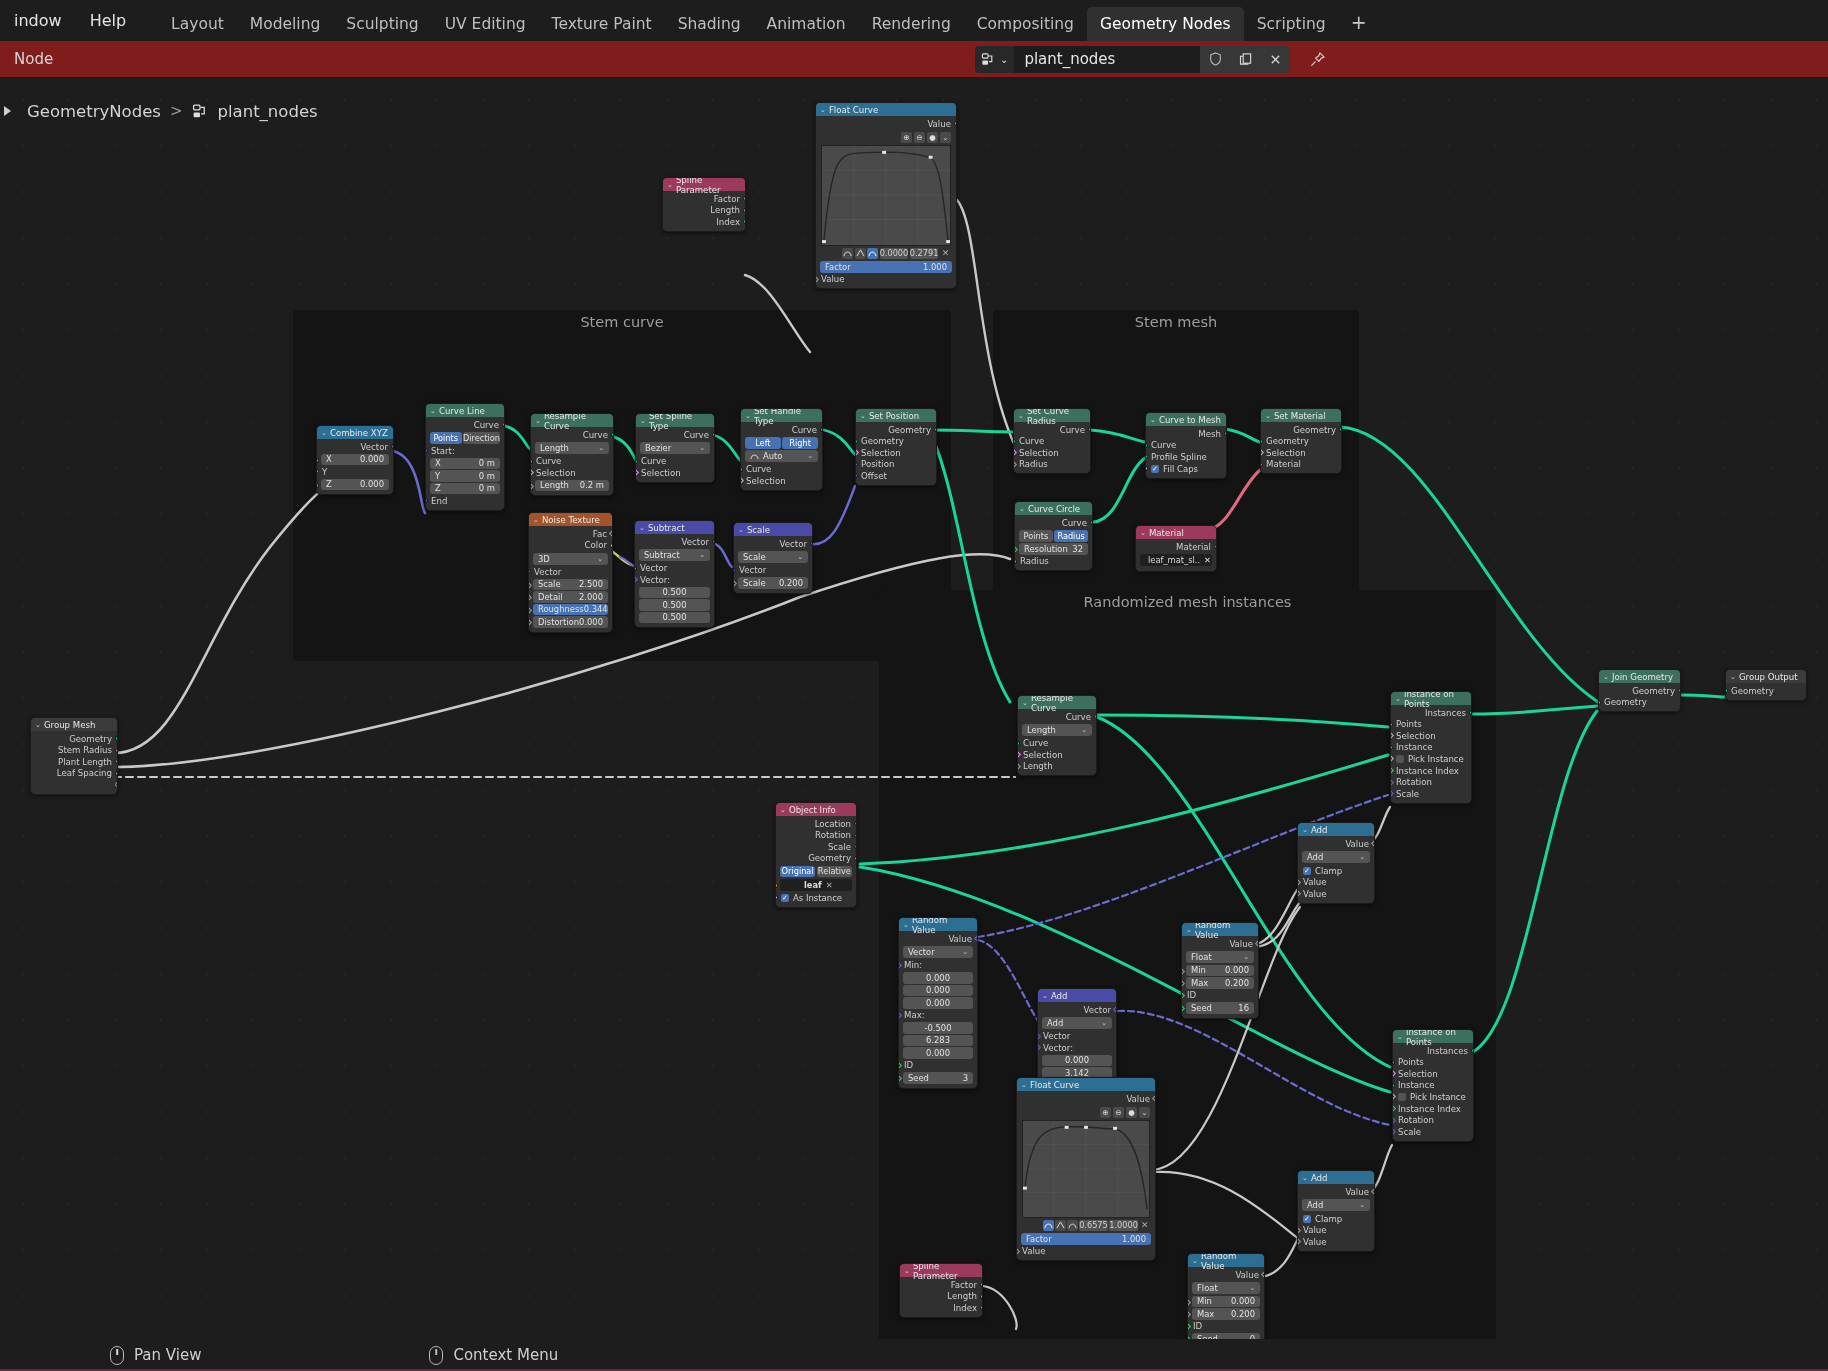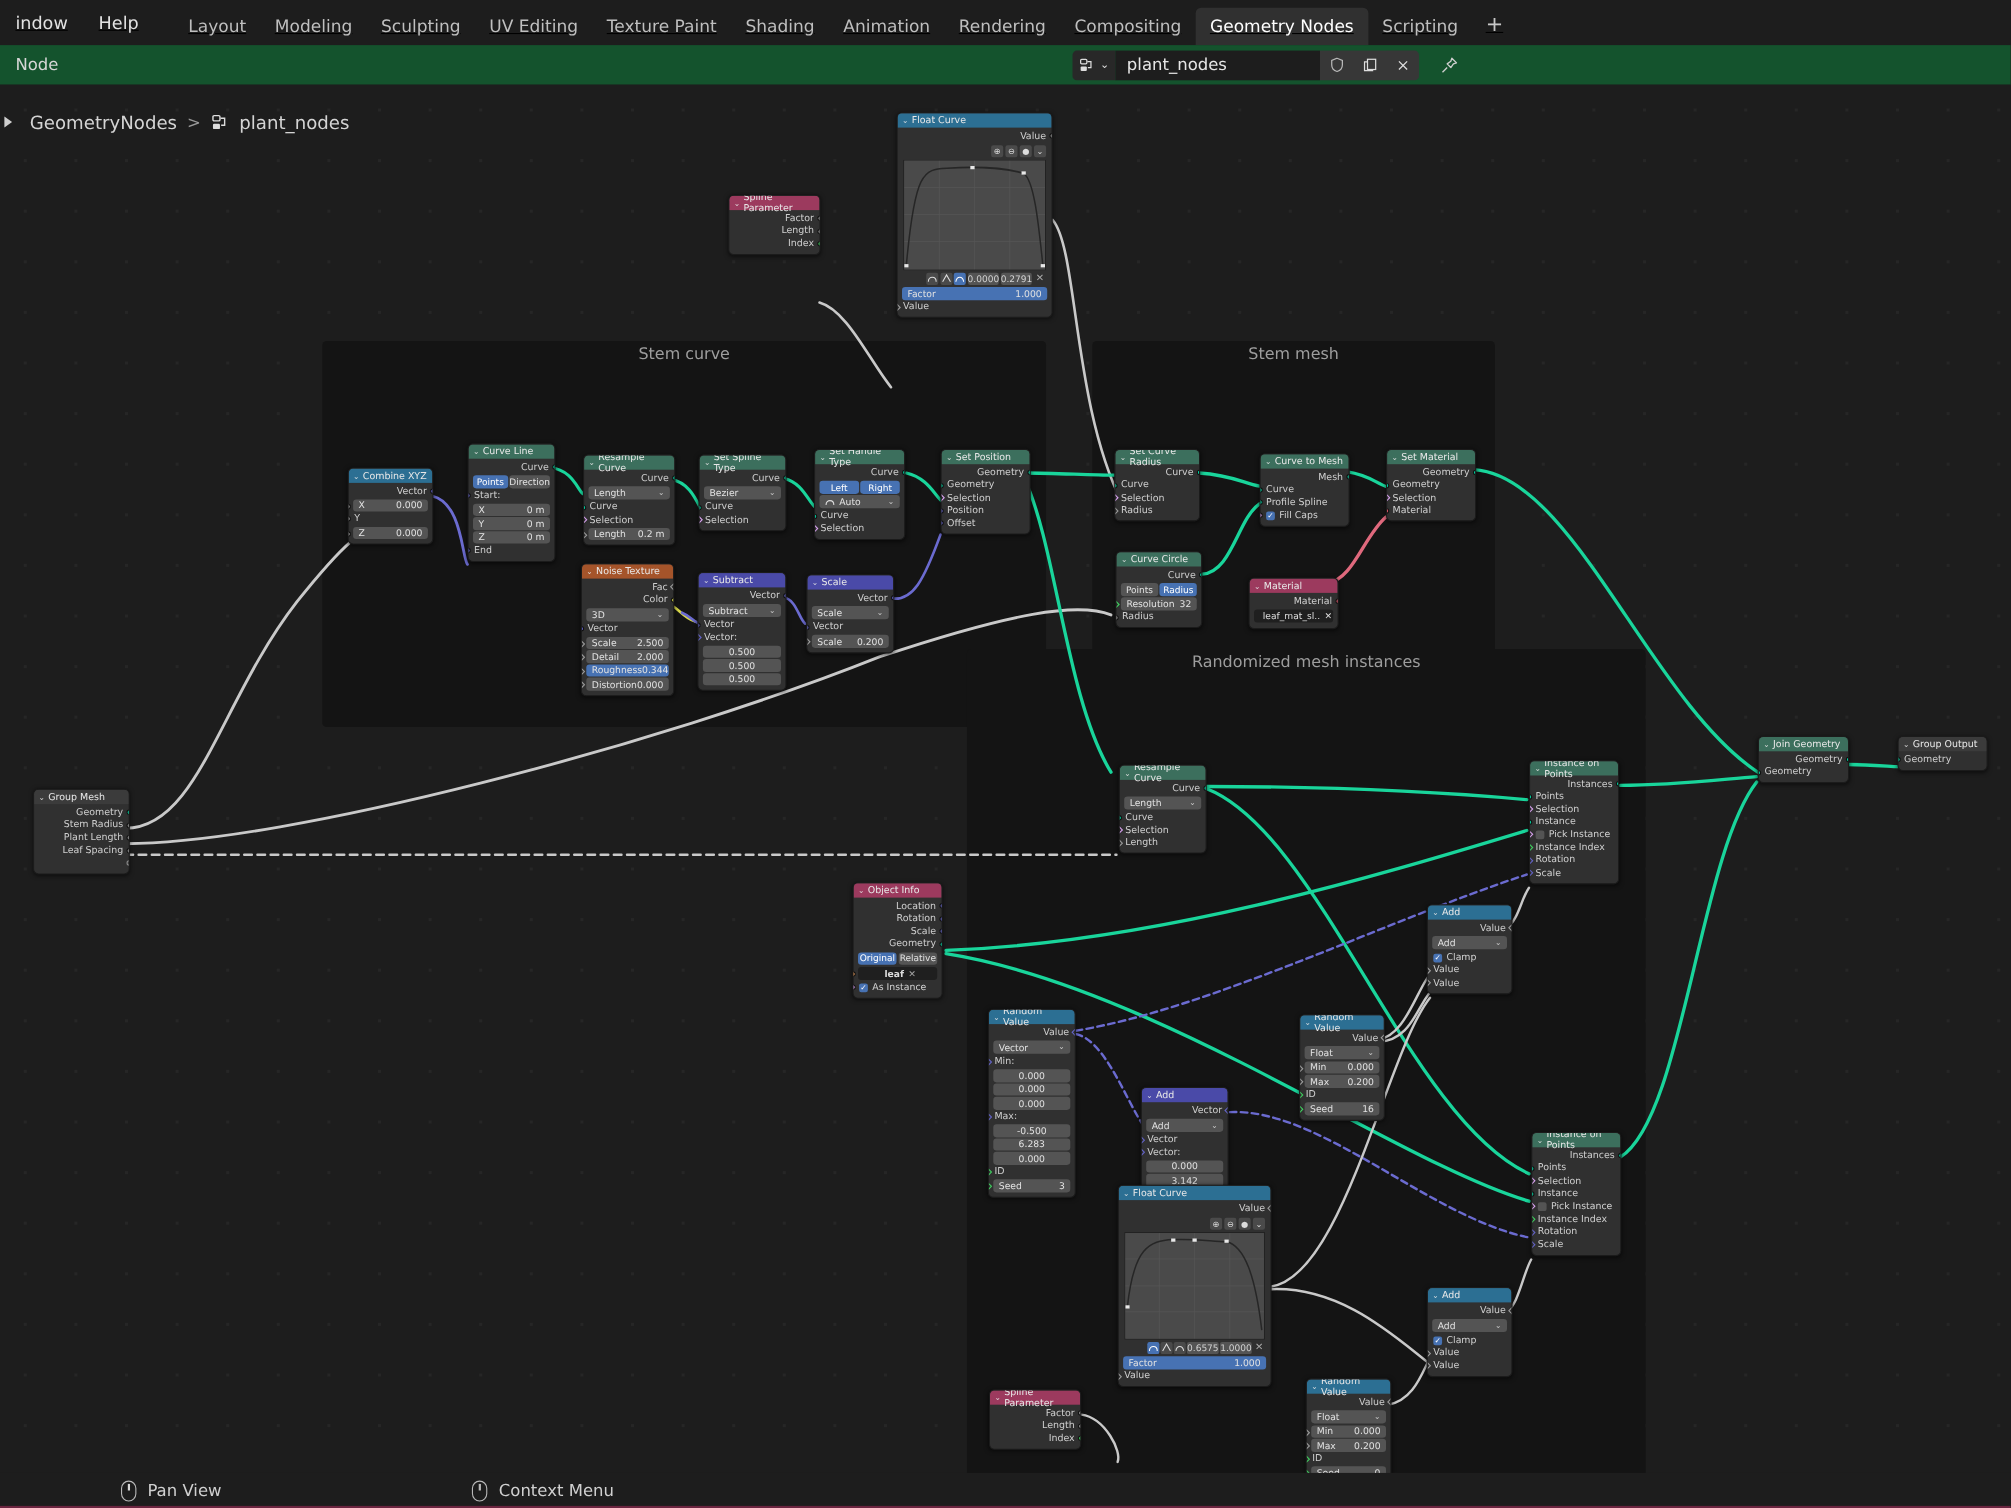--- a/index.html
+++ b/index.html
@@ -2,32 +2,32 @@
 <html><head>
 <meta charset="utf-8">
 <style>
   * { box-sizing: border-box; margin:0; padding:0; }
   html,body { width:1828px; height:1371px; overflow:hidden; background:#1d1d1d;
     font-family:"DejaVu Sans", sans-serif; }
   #app { position:relative; width:1828px; height:1371px; }
 
   
   .topbar { position:absolute; left:0; top:0; width:1828px; height:41px;
-    background:#1d1d1d; display:flex; align-items:flex-start;text-decoration:underline; }
+    background:#1d1d1d; display:flex; align-items:flex-start; }
   .menu-item { color:#e3e3e3; font-size:16px; padding:0 14px; line-height:41px;
     white-space:nowrap; }
   .ws-tabs { display:flex; align-items:flex-end; height:41px; margin-left:18px; }
   .ws-tab { color:#bfbfbf; font-size:15.5px; padding:0 13px; height:34px;
     line-height:34px; white-space:nowrap; border-radius:5px 5px 0 0; }
   .ws-tab.active { background:#303030; color:#ffffff; }
   .ws-plus { color:#c8c8c8; font-size:19px; padding:0 12px; line-height:38px; }
 
   
   .nodeheader { position:absolute; left:0; top:41px; width:1828px; height:36px;
-    background:#14532d; display:flex; align-items:center; }
+    background:#7f1d1d; display:flex; align-items:center; }
   .nodeheader .lbl { color:#d6d6d6; font-size:15px; padding-left:14px; }
   .idblock { position:absolute; left:975px; top:41px; height:36px;
     display:flex; align-items:center; }
   .id-btn { height:27px; background:#282828; border-radius:4px 0 0 4px;
     display:flex; align-items:center; padding:0 6px; gap:4px; }
   .id-name { height:27px; background:#1d1d1d; min-width:186px; color:#e6e6e6;
     font-size:15px; display:flex; align-items:center; padding:0 10px; }
   .id-icobtn { height:27px; width:30px; background:#373737; display:flex;
     align-items:center; justify-content:center; }
   .id-icobtn.last { border-radius:0 4px 4px 0; }

